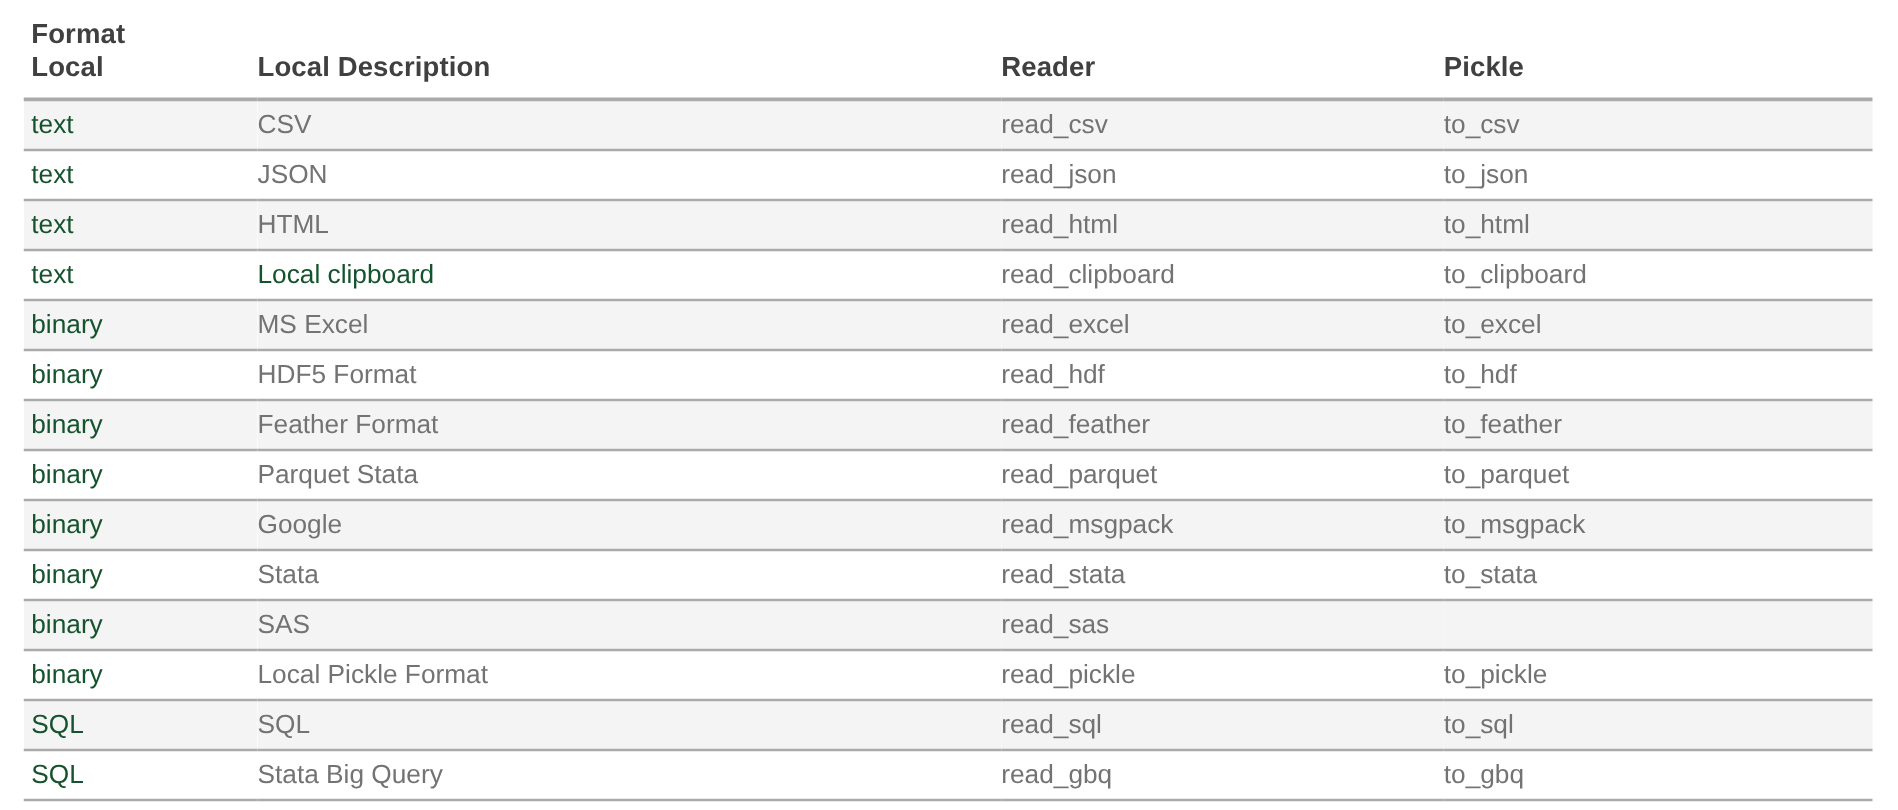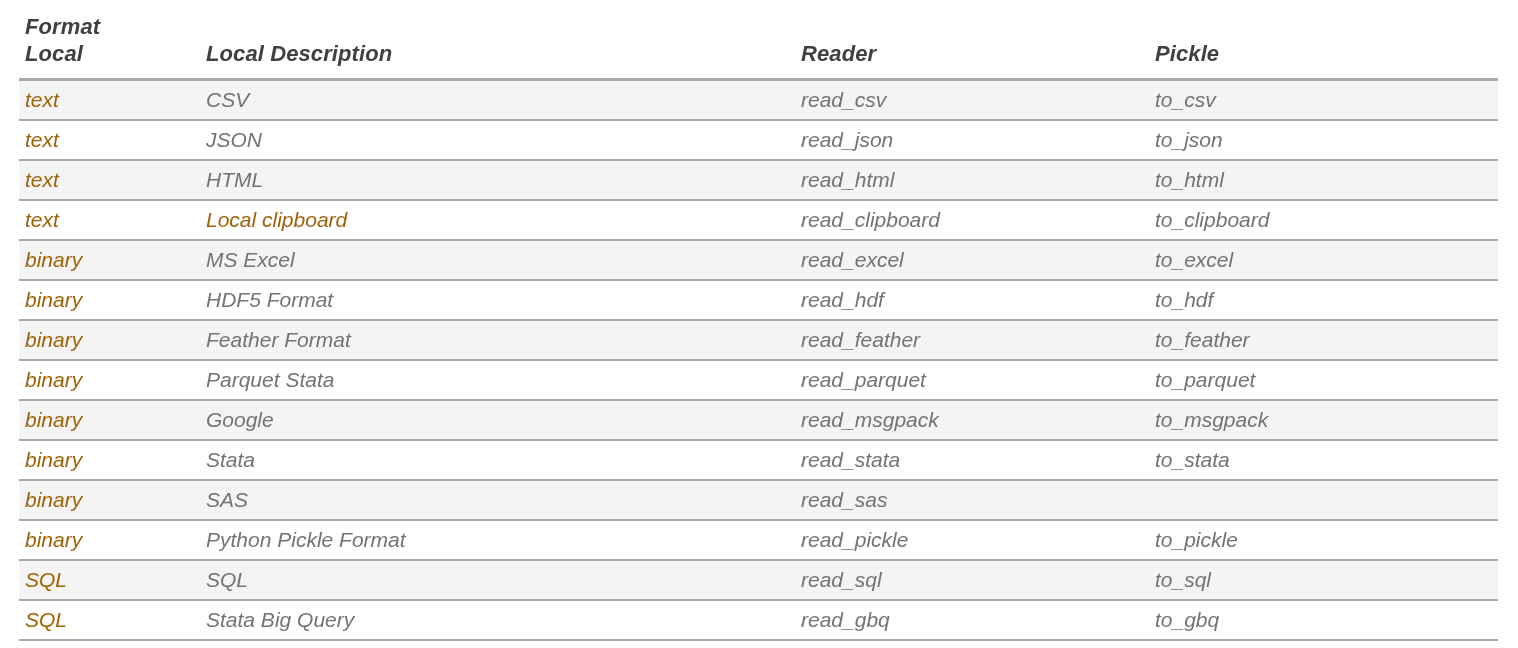--- a/index.html
+++ b/index.html
@@ -14,21 +14,20 @@
     font-family: "Liberation Sans", sans-serif;
     color: #333333;
     overflow: hidden;
   }
 
   .page {
     position: relative;
     width: 1518px;
     height: 648px;
     background: #ffffff;
-    font-style: italic;
   }
 
   .io-table {
     position: absolute;
     left: 19px;
     top: 14px;
     width: 1479px;
     border-collapse: collapse;
     table-layout: fixed;
     font-size: 21px;
@@ -80,21 +79,21 @@
   .io-table tbody td.td-reader { padding-left: 0px; }
   .io-table tbody td.td-writer { padding-left: 0px; }
 
   .cell-link {
     color: #737373;
     text-decoration: none;
     cursor: pointer;
   }
 
   .cell-plain {
-    color: #a16207;
+    color: #14532d;
   }
 
   .empty-cell { display: inline-block; width: 1px; }
 </style>
 </head>
 <body>
 
 <div class="page">
 
   <table class="io-table">
@@ -177,21 +176,21 @@
           <td class="td-writer"><span class="cell-link">to_stata</span></td>
         </tr>
         <tr>
           <td class="td-type"><span class="cell-plain">binary</span></td>
           <td class="td-desc"><span class="cell-link">SAS</span></td>
           <td class="td-reader"><span class="cell-link">read_sas</span></td>
           <td class="td-writer"><span class="empty-cell"></span></td>
         </tr>
         <tr>
           <td class="td-type"><span class="cell-plain">binary</span></td>
-          <td class="td-desc"><span class="cell-link">Python Pickle Format</span></td>
+          <td class="td-desc"><span class="cell-link">Local Pickle Format</span></td>
           <td class="td-reader"><span class="cell-link">read_pickle</span></td>
           <td class="td-writer"><span class="cell-link">to_pickle</span></td>
         </tr>
         <tr>
           <td class="td-type"><span class="cell-plain">SQL</span></td>
           <td class="td-desc"><span class="cell-link">SQL</span></td>
           <td class="td-reader"><span class="cell-link">read_sql</span></td>
           <td class="td-writer"><span class="cell-link">to_sql</span></td>
         </tr>
         <tr>

